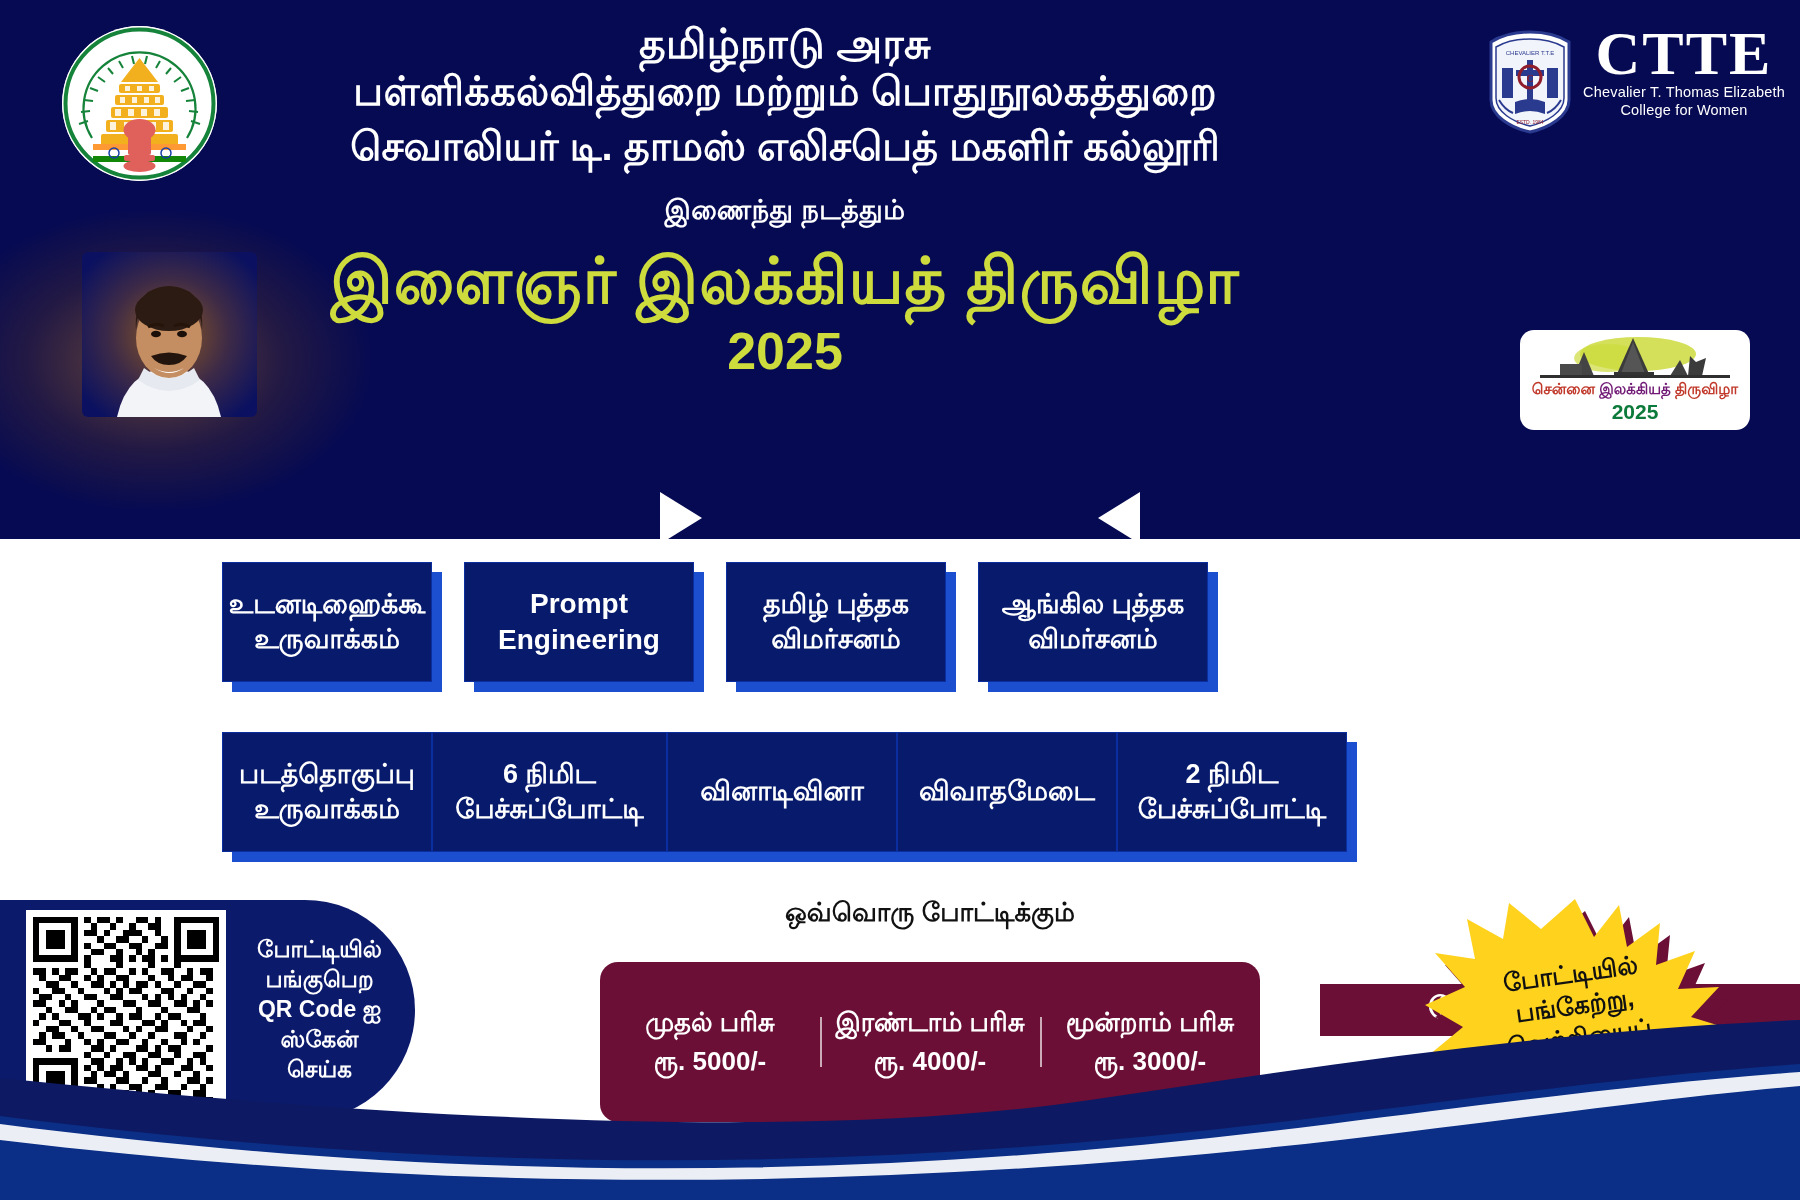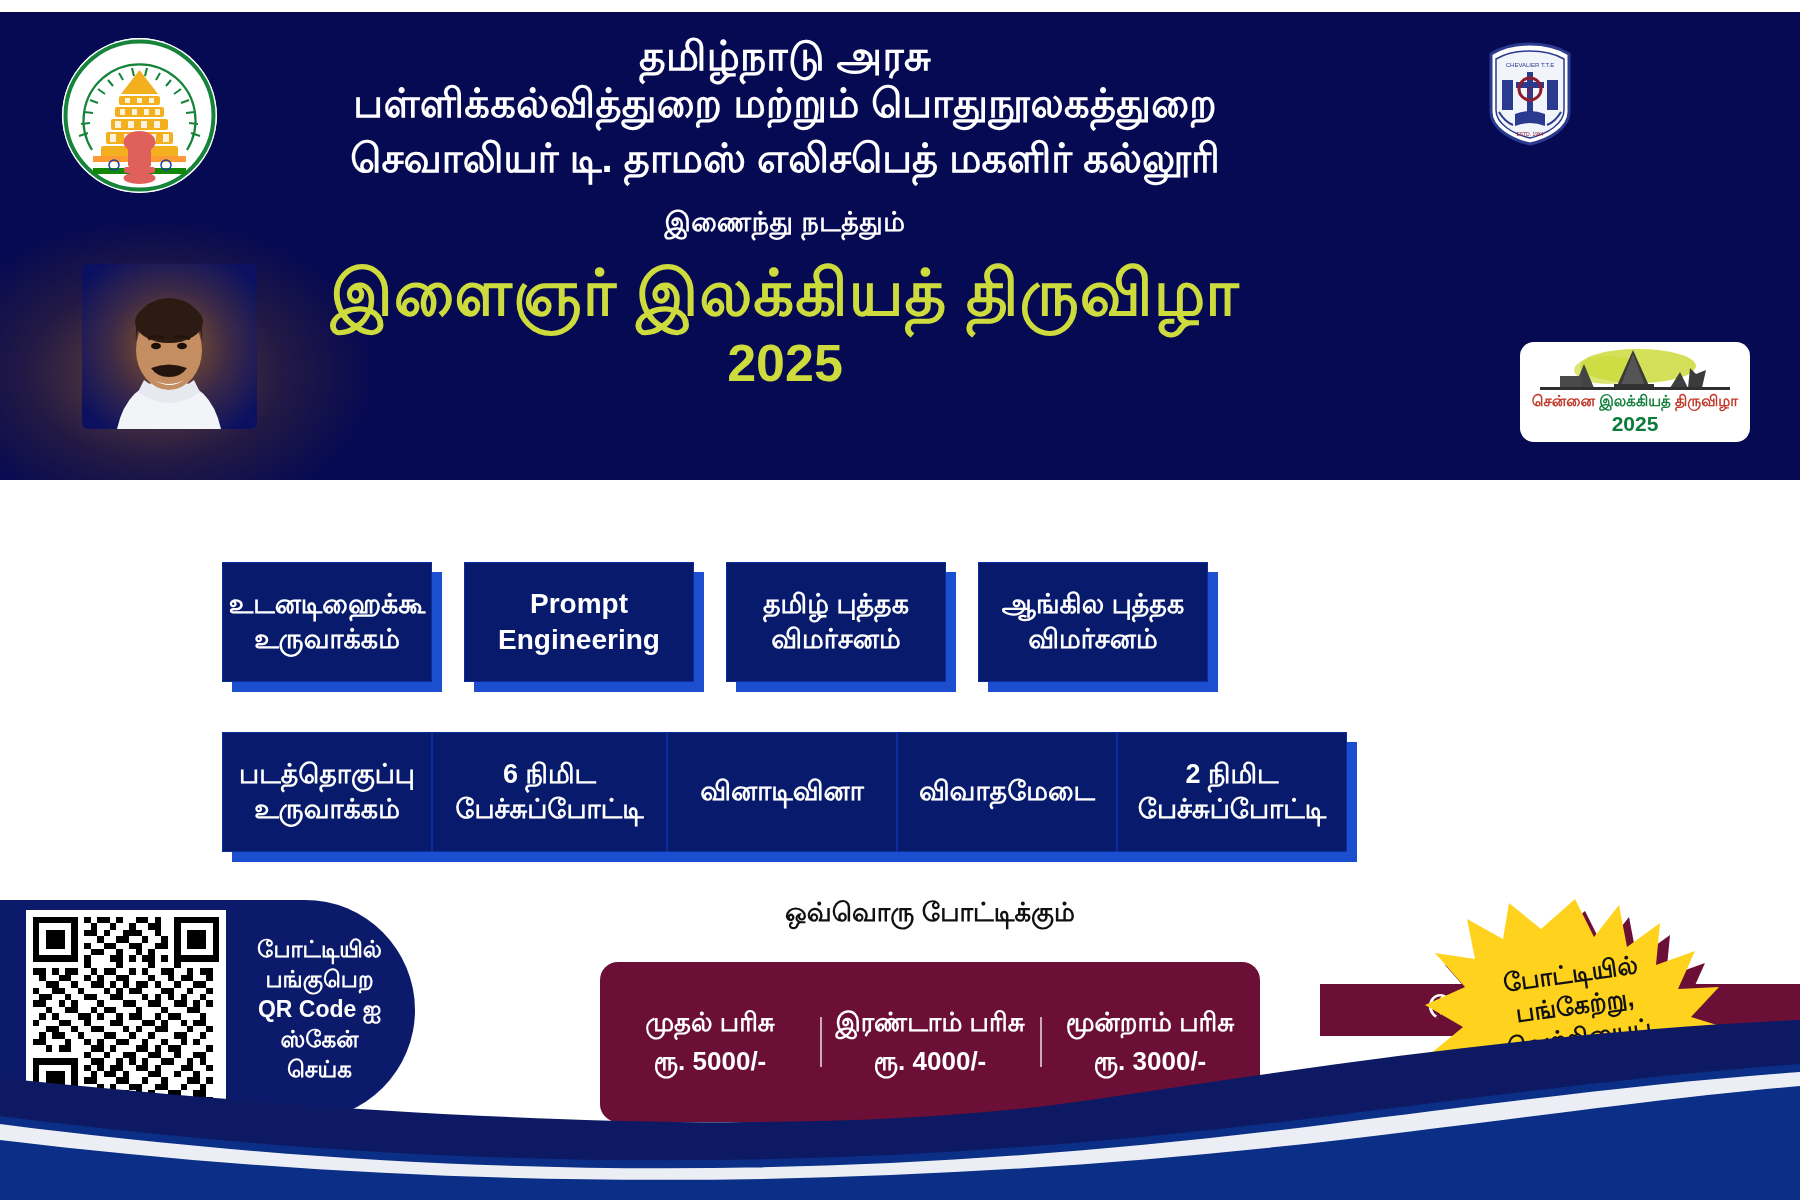--- a/index.html
+++ b/index.html
@@ -7,21 +7,21 @@
   body {
     font-family: "Liberation Sans", sans-serif;
     background:#ffffff;
     overflow:hidden;
     position:relative;
   }
   #poster { position:absolute; inset:0; width:1800px; height:1200px; overflow:hidden; background:#ffffff; }
 
   
   .header {
-    position:absolute; left:0; top:12px; width:1800px; height:468px;
+    position:absolute; left:0; top:0; width:1800px; height:539px;
     background:#060a52;
     overflow:hidden;
     padding-left:20px;
   }
   .header .glow {
     position:absolute; left:-60px; top:210px; width:430px; height:300px;
     background:radial-gradient(ellipse at center, rgba(190,120,40,.55) 0%, rgba(120,70,25,.25) 42%, rgba(6,10,82,0) 72%);
     pointer-events:none;
   }
   .header-titles {
@@ -58,21 +58,21 @@
   
   .fest-badge {
     position:absolute; left:1520px; top:330px; width:230px; height:100px;
     background:#ffffff; border-radius:14px; overflow:hidden;
   }
   .fest-badge .fb-art { position:absolute; left:0; top:2px; width:230px; height:48px; }
   .fest-badge .fb-tam {
     position:absolute; left:0; top:50px; width:230px; text-align:center;
     font-size:15px; font-weight:bold; white-space:nowrap;
   }
-  .fest-badge .fb-tam .k { color:#15803d; }
+  .fest-badge .fb-tam .k { color:#701a75; }
   .fest-badge .fb-tam .r { color:#c0392b; }
   .fest-badge .fb-year {
     position:absolute; left:0; top:70px; width:230px; text-align:center;
     font-size:21px; font-weight:bold; color:#0c7a3a;
   }
 
   
   .ribbon {
     position:absolute; left:660px; top:492px; width:480px; height:52px;
     background:#6b0f36; color:#fff;
@@ -272,20 +272,25 @@
           <rect x="60" y="38" width="11" height="30" fill="#2a3a8f"></rect>
           <rect x="40" y="30" width="6" height="40" fill="#2a3a8f"></rect>
           <rect x="29" y="40" width="28" height="6" fill="#2a3a8f"></rect>
           <circle cx="43" cy="47" r="11" fill="none" stroke="#8f1d2c" stroke-width="3"></circle>
           <text x="43" y="52" font-size="10" text-anchor="middle" fill="#8f1d2c" font-family="Liberation Serif, serif" font-weight="bold">C</text>
           <path d="M28 72 q15 -6 30 0 l0 12 q-15 -6 -30 0 z" fill="#2a3a8f"></path>
           <path d="M12 70 q6 10 14 13" stroke="#2a3a8f" stroke-width="2" fill="none"></path>
           <path d="M74 70 q-6 10 -14 13" stroke="#2a3a8f" stroke-width="2" fill="none"></path>
           <text x="43" y="94" font-size="5" text-anchor="middle" fill="#8f1d2c" font-family="Liberation Sans, sans-serif">ESTD. 1984</text>
         </svg>
+      </div>
+      <div class="ctte-wordmark wordmark">
+        <div class="ctte-big">CTTE</div>
+        <div class="ctte-sub1">Chevalier T. Thomas Elizabeth</div>
+        <div class="ctte-sub2">College for Women</div>
       </div>
     </div>
 
     <div class="fest-badge">
       <div class="fb-art">
         <svg viewBox="0 0 230 48" width="230" height="48" aria-hidden="true">
           <ellipse cx="118" cy="22" rx="58" ry="17" fill="#cddb3c" opacity=".85"></ellipse>
           <ellipse cx="88" cy="26" rx="34" ry="14" fill="#cddb3c" opacity=".7"></ellipse>
           <polygon points="113,6 130,44 96,44" fill="#3b3b3b"></polygon>
           <polygon points="113,10 126,44 100,44" fill="#555"></polygon>

